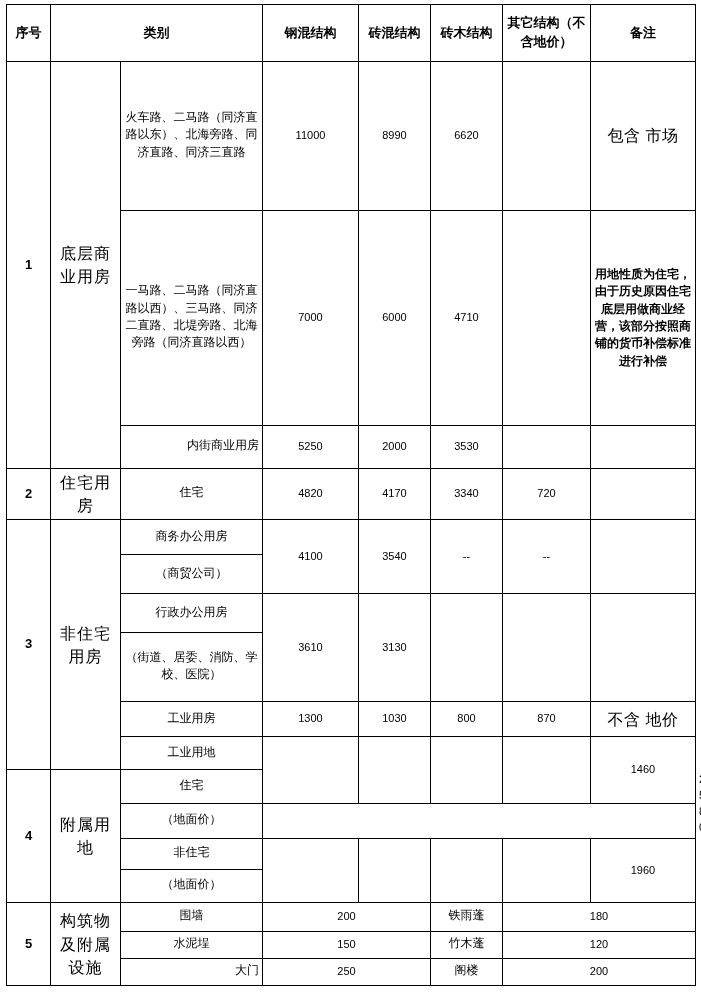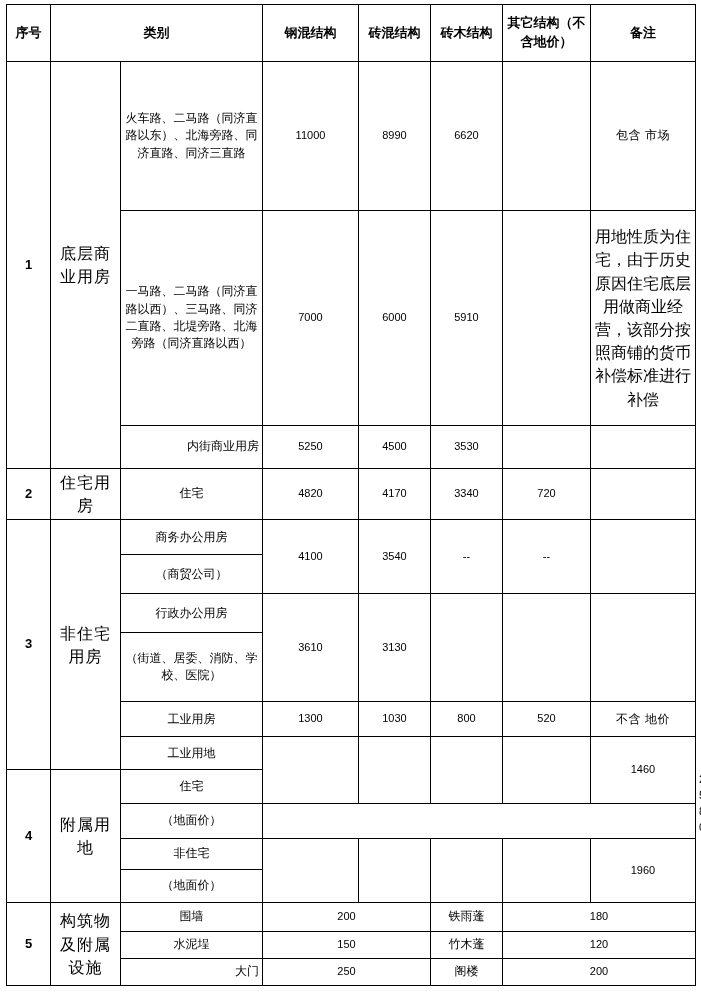--- a/index.html
+++ b/index.html
@@ -48,34 +48,36 @@
     font-size: 13px;
   }
   .cat-vert {
     font-size: 16px;
     line-height: 1.7;
     letter-spacing: 1px;
   }
   .sub {
     font-size: 12px;
     line-height: 1.7;
+    font-family: Liberation Mono, monospace;
   }
   .num {
     font-size: 11px;
   }
   .note {
     font-size: 12px;
     line-height: 1.7;
   }
   .note-sm {
+    font-size: 12px;
+    line-height: 1.75;
+    font-weight: bold;
+  }
+  .nowrap-note {
     font-size: 16px;
-    line-height: 1.75;
-  }
-  .nowrap-note {
-    font-size: 12px;
     letter-spacing: 0.5px;
   }
 </style>
 </head>
 <body>
 
 <div id="page">
 <table class="price-table">
   <colgroup>
     <col style="width:44px">
@@ -106,28 +108,28 @@
     <td class="num">11000</td>
     <td class="num">8990</td>
     <td class="num">6620</td>
     <td class="num"></td>
     <td class="nowrap-note">包含    市场</td>
   </tr>
   <tr>
     <td class="sub" style="height:210px;margin-top:8px;">一马路、二马路（同济直路以西）、三马路、同济二直路、北堤旁路、北海旁路（同济直路以西）</td>
     <td class="num">7000</td>
     <td class="num">6000</td>
-    <td class="num">5910</td>
+    <td class="num">4710</td>
     <td class="num"></td>
     <td class="note-sm">用地性质为住宅，由于历史原因住宅底层用做商业经营，该部分按照商铺的货币补偿标准进行补偿</td>
   </tr>
   <tr>
     <td class="sub" style="height:38px;text-align:right;">内街商业用房</td>
     <td class="num">5250</td>
-    <td class="num">4500</td>
+    <td class="num">2000</td>
     <td class="num">3530</td>
     <td class="num"></td>
     <td class="note"></td>
   </tr>
 
   <tr>
     <td class="seq" style="height:44px;">2</td>
     <td class="cat-vert">住宅用房</td>
     <td class="sub">住宅</td>
     <td class="num">4820</td>
@@ -159,21 +161,21 @@
     <td class="note" rowspan="2"></td>
   </tr>
   <tr>
     <td class="sub" style="height:64px;margin-top:44px;">（街道、居委、消防、学校、医院）</td>
   </tr>
   <tr>
     <td class="sub" style="height:30px;">工业用房</td>
     <td class="num">1300</td>
     <td class="num">1030</td>
     <td class="num">800</td>
-    <td class="num">520</td>
+    <td class="num">870</td>
     <td class="nowrap-note">不含    地价</td>
   </tr>
   <tr>
     <td class="sub" style="height:28px;">工业用地</td>
     <td class="num" rowspan="2"></td>
     <td class="num" rowspan="2"></td>
     <td class="num" rowspan="2"></td>
     <td class="num" rowspan="2"></td>
     <td class="num" rowspan="2">1460</td>
   </tr>

